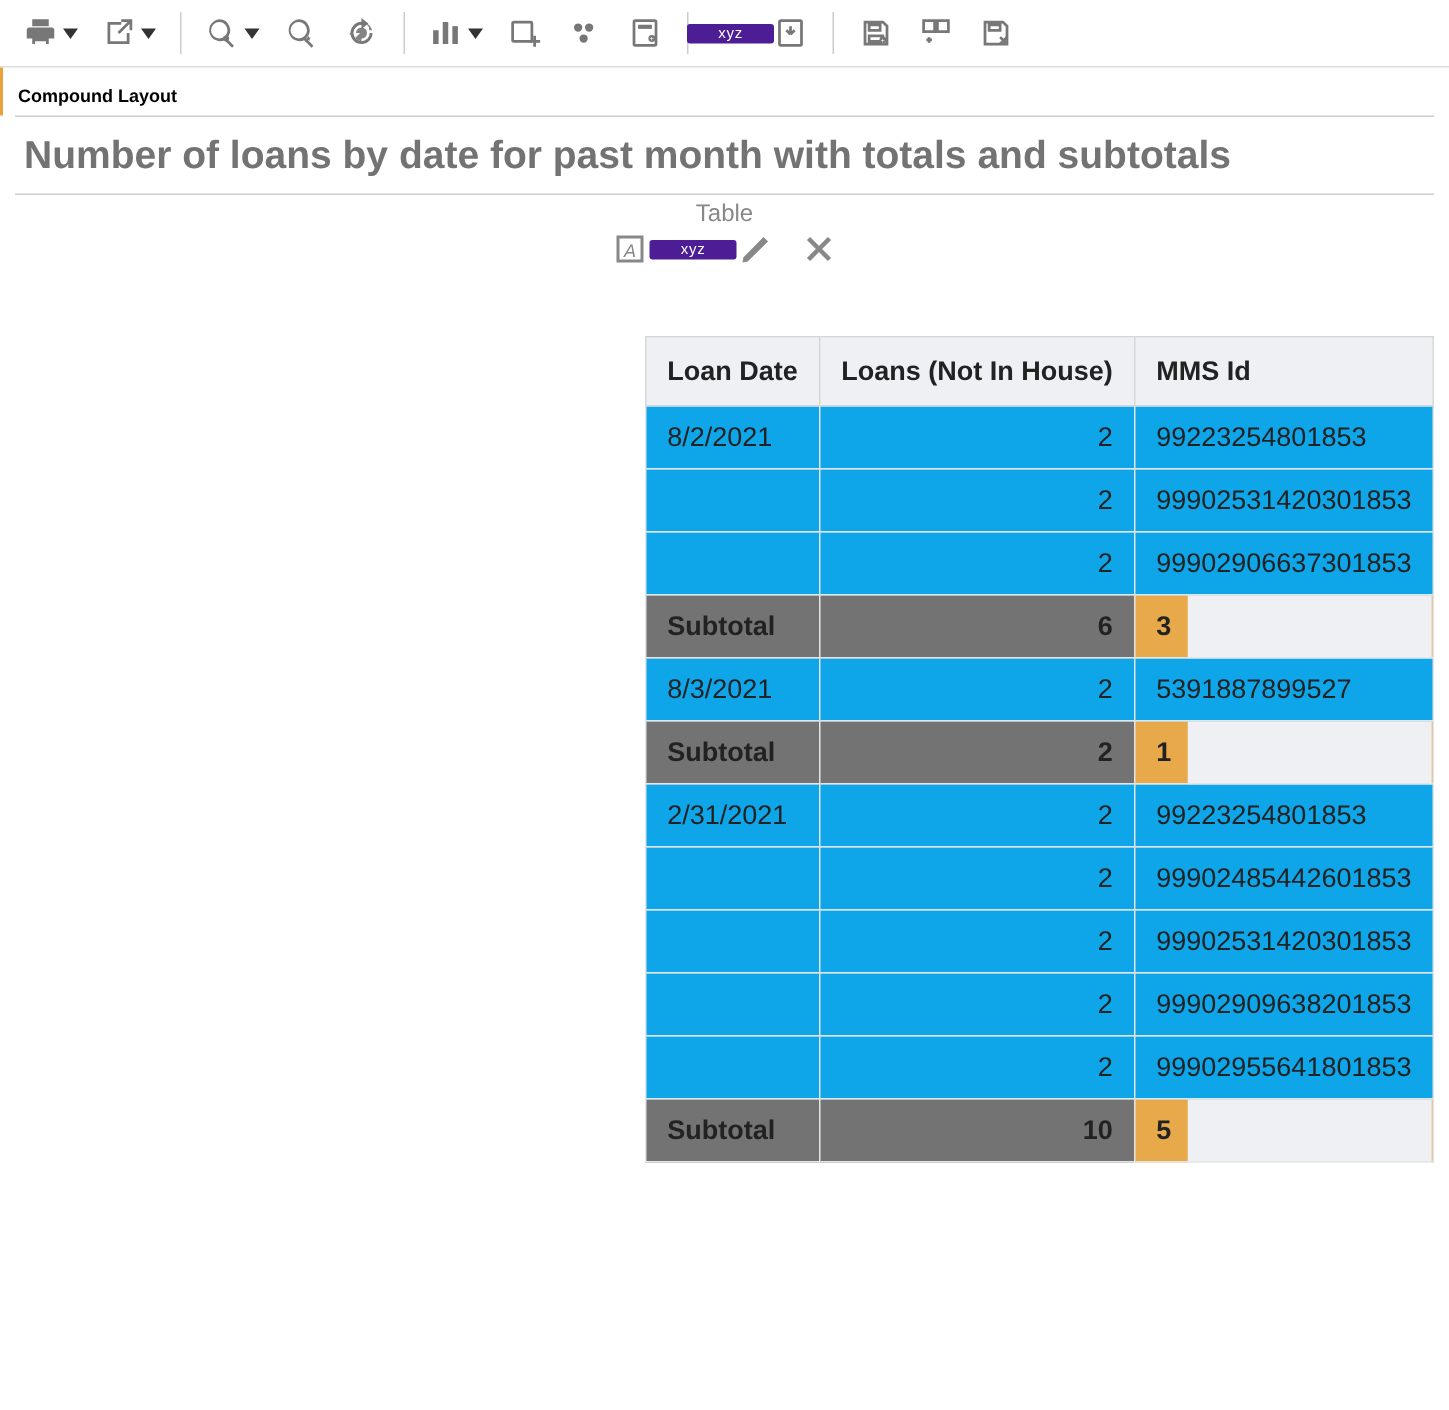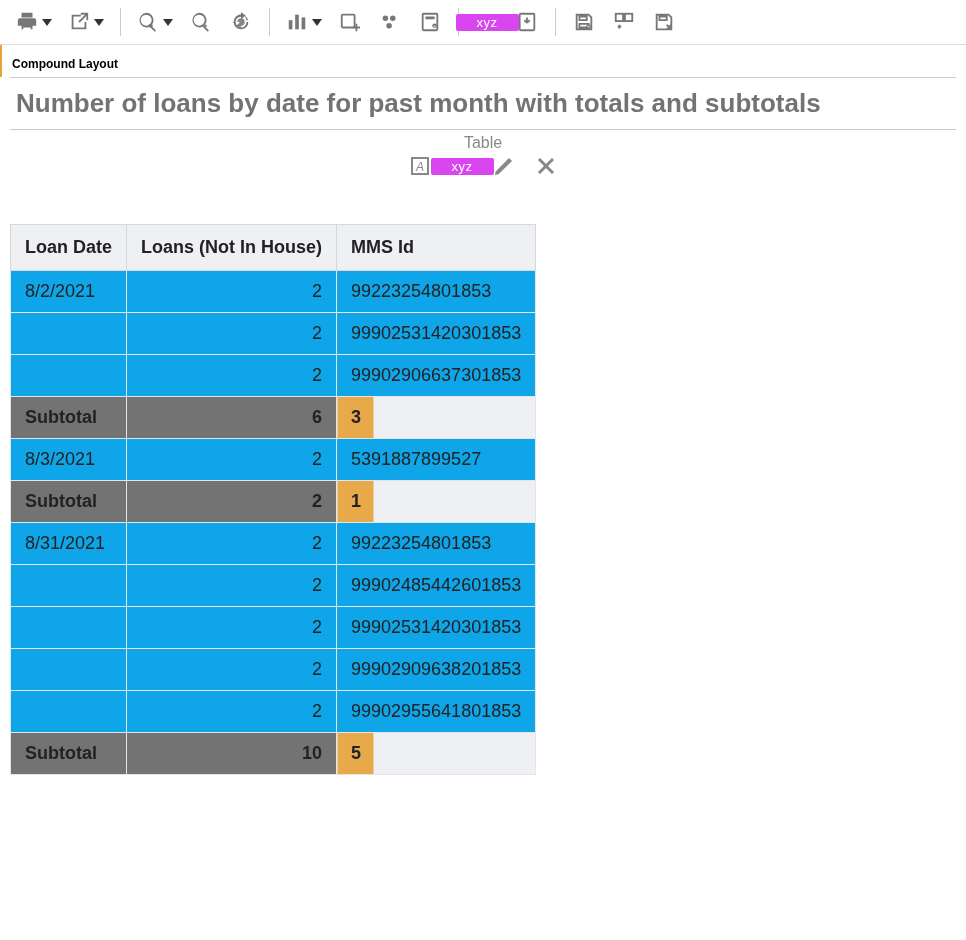--- a/index.html
+++ b/index.html
@@ -79,21 +79,21 @@
   }
   .vicons .vbtn {
     width: 32px; height: 28px;
     display:inline-flex; align-items:center; justify-content:center;
     color:#888; cursor:pointer;
   }
   .vicons .vbtn svg { width:24px; height:24px; }
   .table-wrap {
     margin: 40px 10px 20px 10px;
     display: flex;
-    justify-content: flex-start;
+    justify-content: flex-end;
   }
   table.data {
     border-collapse: collapse;
     font-size: 18px;
   }
   table.data th {
     text-align: left;
     background: #eef0f3;
     border: 1px solid #d5d7da;
     padding: 12px 14px;
@@ -111,23 +111,23 @@
     font-weight: bold;
   }
   table.data tr.subtotal td.hl {
     background: #737373;
   }
   table.data tr.subtotal td.partial {
     background: linear-gradient(to right, #e7a94a 0%, #e7a94a 18%, #eef0f3 18%, #eef0f3 100%);
   }
   .xyz-badge {
     display:inline-block;
-    background:#d946ef;
+    background:#4c1d95;
     color:#fff;
-    font-size:13px;
+    font-size:10px;
     padding:1px 21px;
     border-radius:2px;
     letter-spacing:0.5px;
   }
 </style>
 </head>
 <body>
 
 <div class="toolbar" id="toolbar">
     <div class="tbtn withcaret">
@@ -290,21 +290,21 @@
           <td>8/3/2021</td>
           <td class="num">2</td>
           <td>5391887899527</td>
         </tr>
         <tr class="subtotal">
           <td class="hl">Subtotal</td>
           <td class="num hl">2</td>
           <td class="partial">1</td>
         </tr>
         <tr>
-          <td>8/31/2021</td>
+          <td>2/31/2021</td>
           <td class="num">2</td>
           <td>99223254801853</td>
         </tr>
         <tr>
           <td></td>
           <td class="num">2</td>
           <td>99902485442601853</td>
         </tr>
         <tr>
           <td></td>

